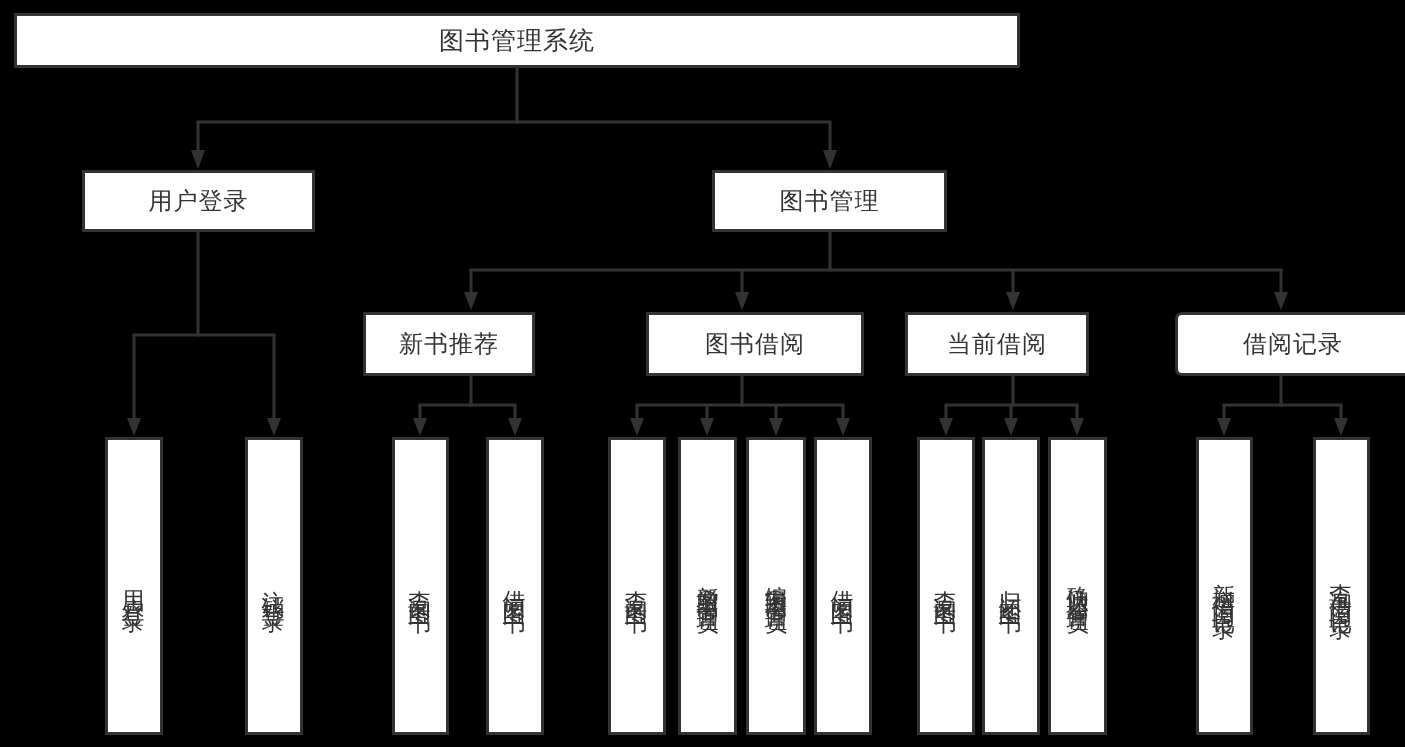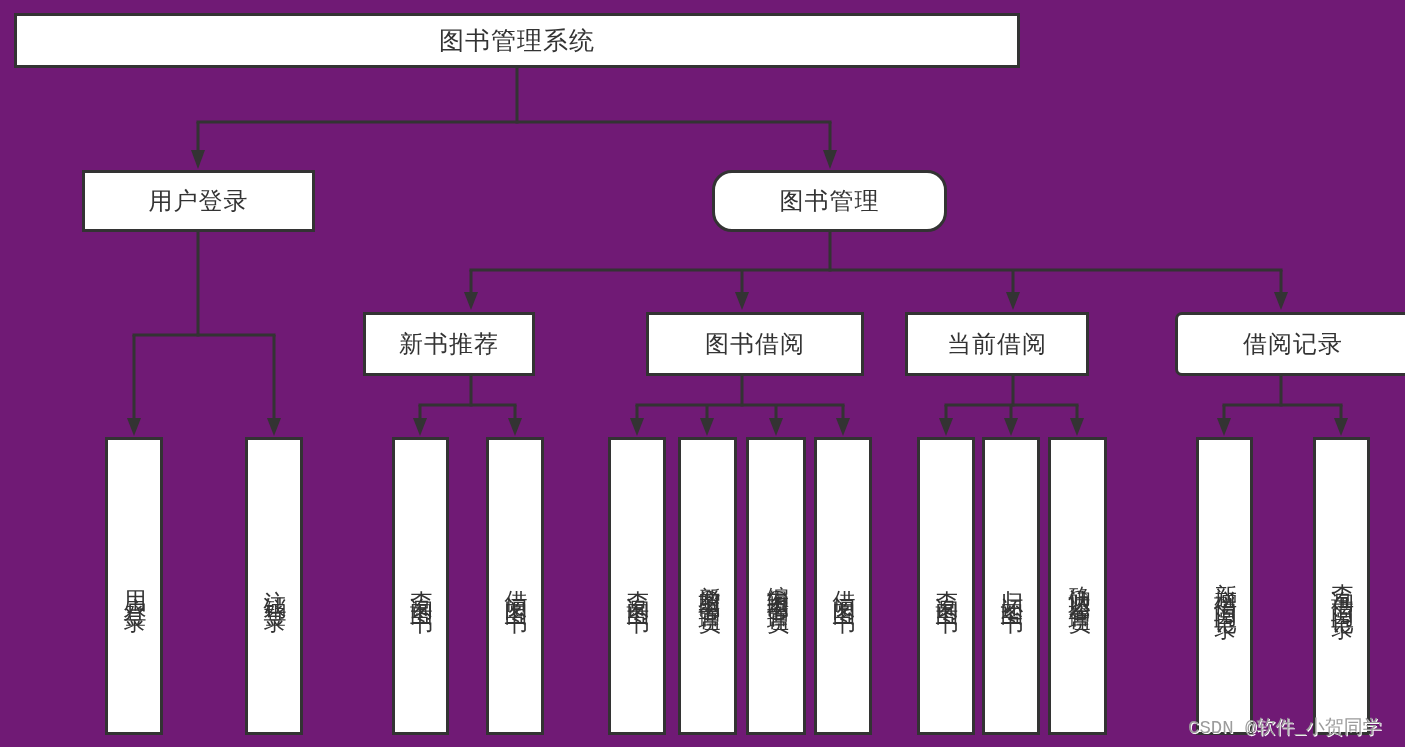--- a/index.html
+++ b/index.html
@@ -1,21 +1,21 @@
 <!DOCTYPE html>
 <html><head>
 <meta charset="utf-8">
 <style>
   html, body { margin: 0; padding: 0; background: #ffffff; }
   #stage {
     position: relative;
     width: 1405px;
     height: 747px;
-    background: #701a75;
-    font-family: Liberation Mono, monospace;
+    background: #000000;
+    font-family: Liberation Sans, sans-serif;
     overflow: hidden;
   }
   #wires { position: absolute; left: 0; top: 0; width: 1405px; height: 747px; }
   #wires line { stroke: #333333; stroke-width: 3; }
   #wires polygon { fill: #333333; }
   .hbox {
     position: absolute;
     box-sizing: border-box;
     border: 3px solid #333333;
     background: #ffffff;
@@ -120,21 +120,21 @@
     <line x1="1222.5" y1="405" x2="1342.5" y2="405"></line>
     <line x1="1224" y1="405" x2="1224" y2="420"></line>
     <polygon points="1217,418 1231,418 1224,436"></polygon>
     <line x1="1341" y1="405" x2="1341" y2="420"></line>
     <polygon points="1334,418 1348,418 1341,436"></polygon>
   </svg>
 
   <div class="hbox root">图书管理系统</div>
 
   <div class="hbox l2" style="left:82px; width:233px;">用户登录</div>
-  <div class="hbox l2" style="left:712px; width:235px;border-radius:20px;">图书管理</div>
+  <div class="hbox l2" style="left:712px; width:235px;">图书管理</div>
 
   <div class="hbox l3" style="left:363px; width:172px;">新书推荐</div>
   <div class="hbox l3" style="left:646px; width:218px;">图书借阅</div>
   <div class="hbox l3" style="left:905px; width:184px;">当前借阅</div>
   <div class="hbox l3" style="left:1175px; width:236px;border-radius:7px;">借阅记录</div>
 
   <div class="leaf" style="left:105px; width:58px;">用户登录</div>
   <div class="leaf" style="left:245px; width:58px;">注销登录</div>
 
   <div class="leaf" style="left:392px; width:57px;">查询图书</div>
@@ -145,15 +145,14 @@
   <div class="leaf long" style="left:746px; width:60px;">编辑图书（管理员）</div>
   <div class="leaf" style="left:814px; width:58px;">借阅图书</div>
 
   <div class="leaf" style="left:917px; width:58px;">查询图书</div>
   <div class="leaf" style="left:982px; width:58px;">归还图书</div>
   <div class="leaf long" style="left:1048px; width:59px;">确认归还（管理员）</div>
 
   <div class="leaf" style="left:1196px; width:57px;">新增借阅记录</div>
   <div class="leaf" style="left:1313px; width:57px;">查询借阅记录</div>
 
-  <div class="watermark">CSDN @软件_小贺同学</div>
 
 </div>
 
 </body></html>

